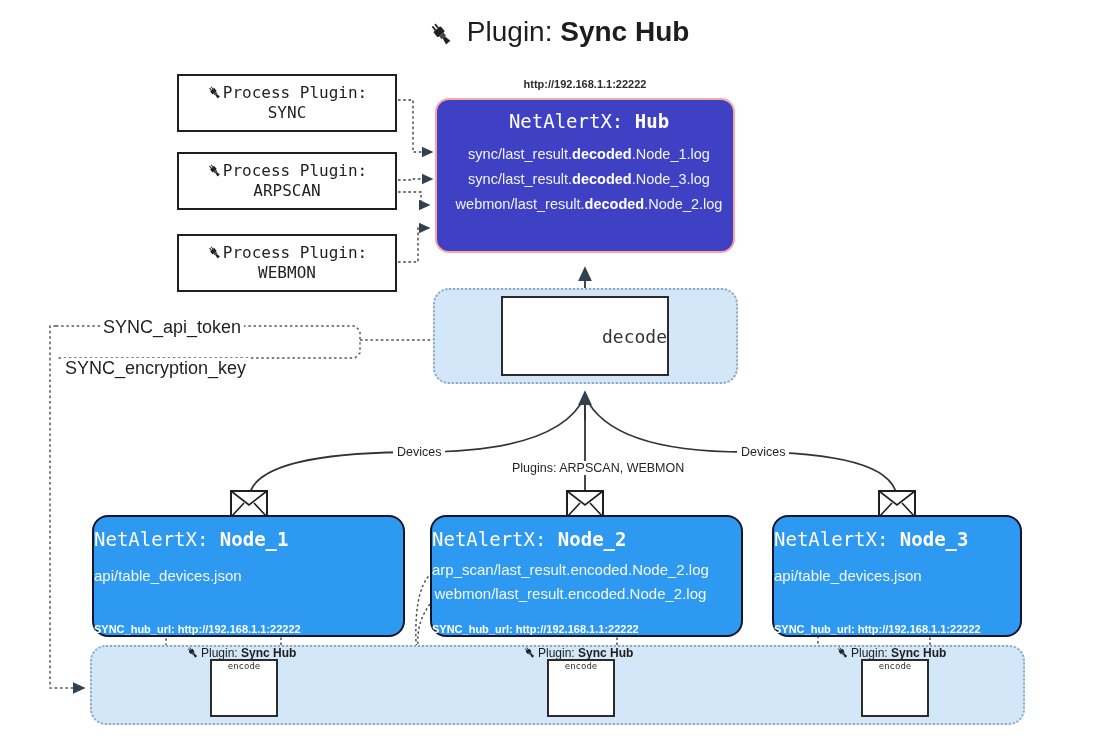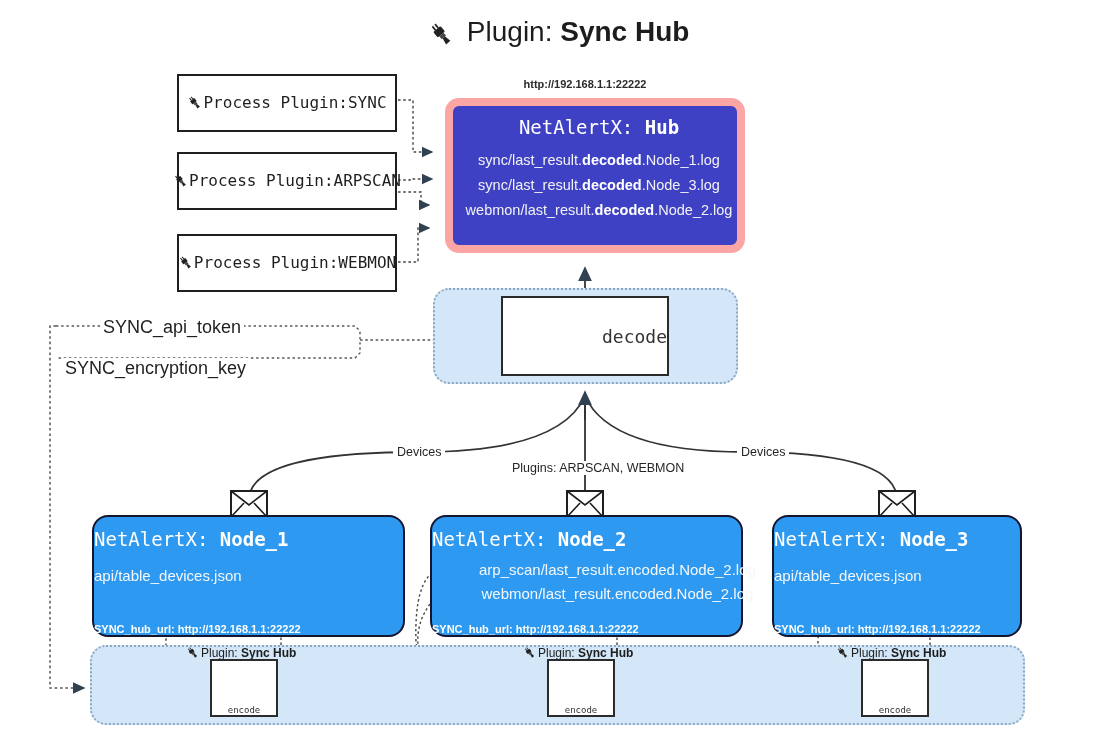--- a/index.html
+++ b/index.html
@@ -44,47 +44,47 @@
   
   .proc-box {
     box-sizing: border-box;
     width: 220px; height: 58px;
     border: 2px solid #1f1f1f;
     background: #ffffff;
     font-family: "DejaVu Sans Mono", monospace;
     font-size: 16px;
     color: #1f1f1f;
     display: flex;
+    flex-direction: column;
     align-items: center;
     justify-content: center;
     line-height: 1.25;
   }
   .proc-box .l1 { white-space: nowrap; }
   .proc-box .l1 .plug { font-family: "DejaVu Sans", sans-serif; margin-right: 1px; }
   .proc-box .l2 { white-space: nowrap; }
 
   
   #hub-url {
     font-size: 11px;
     font-weight: bold;
     color: #2b2b2b;
     white-space: nowrap;
   }
   #hub-box {
     box-sizing: border-box;
     width: 300px; height: 155px;
     background: #3f41c4;
-    border: 8px solid #fca5a5;
+    border: 2px solid #fca5a5;
     border-radius: 14px;
     color: #ffffff;
     padding: 10px 6px 8px 14px;
     display: flex;
     flex-direction: column;
     align-items: center;
-    margin-left: 10px;
   }
   #hub-box .hub-title {
     font-family: "DejaVu Sans Mono", monospace;
     font-size: 19px;
     margin-bottom: 10px;
     white-space: nowrap;
   }
   #hub-box .hub-title .bold { font-weight: bold; }
   #hub-box .logline {
     font-size: 14.5px;
@@ -111,21 +111,21 @@
     display: flex; align-items: center; justify-content: flex-end;
     font-family: "DejaVu Sans Mono", monospace;
     font-size: 18px;
     color: #333333;
   }
   .encode-box {
     box-sizing: border-box;
     width: 68px; height: 58px;
     background: #ffffff;
     border: 2px solid #2b2b2b;
-    display: flex; align-items: flex-end; justify-content: center;
+    display: flex; align-items: flex-start; justify-content: center;
     font-family: "DejaVu Sans Mono", monospace;
     font-size: 9px;
     color: #333333;
   }
 
   
   .sync-label {
     font-size: 18px;
     color: #1f1f1f;
     background: #ffffff;
@@ -350,21 +350,21 @@
   <div class="abs node-box" style="left:92px; top:515px; width:313px; height:122px;">
     <div class="node-title"><span>NetAlertX: </span><span class="bold">Node_1</span></div>
     <div class="node-lines">
       <div class="node-line">api/table_devices.json</div>
     </div>
     <div class="node-setting node-foot">SYNC_hub_url: http://192.168.1.1:22222</div>
   </div>
 
   <div class="abs node-box" style="left:430px; top:515px; width:313px; height:122px;">
     <div class="node-title"><span>NetAlertX: </span><span class="bold">Node_2</span></div>
-    <div class="node-lines" style="margin-top:8px;margin-left:47px;">
+    <div class="node-lines" style="margin-top:8px;">
       <div class="node-line">arp_scan/last_result.encoded.Node_2.log</div>
       <div class="node-line">webmon/last_result.encoded.Node_2.log</div>
     </div>
     <div class="node-setting node-foot">SYNC_hub_url: http://192.168.1.1:22222</div>
   </div>
 
   <div class="abs node-box" style="left:772px; top:515px; width:250px; height:122px;">
     <div class="node-title"><span>NetAlertX: </span><span class="bold">Node_3</span></div>
     <div class="node-lines">
       <div class="node-line">api/table_devices.json</div>

